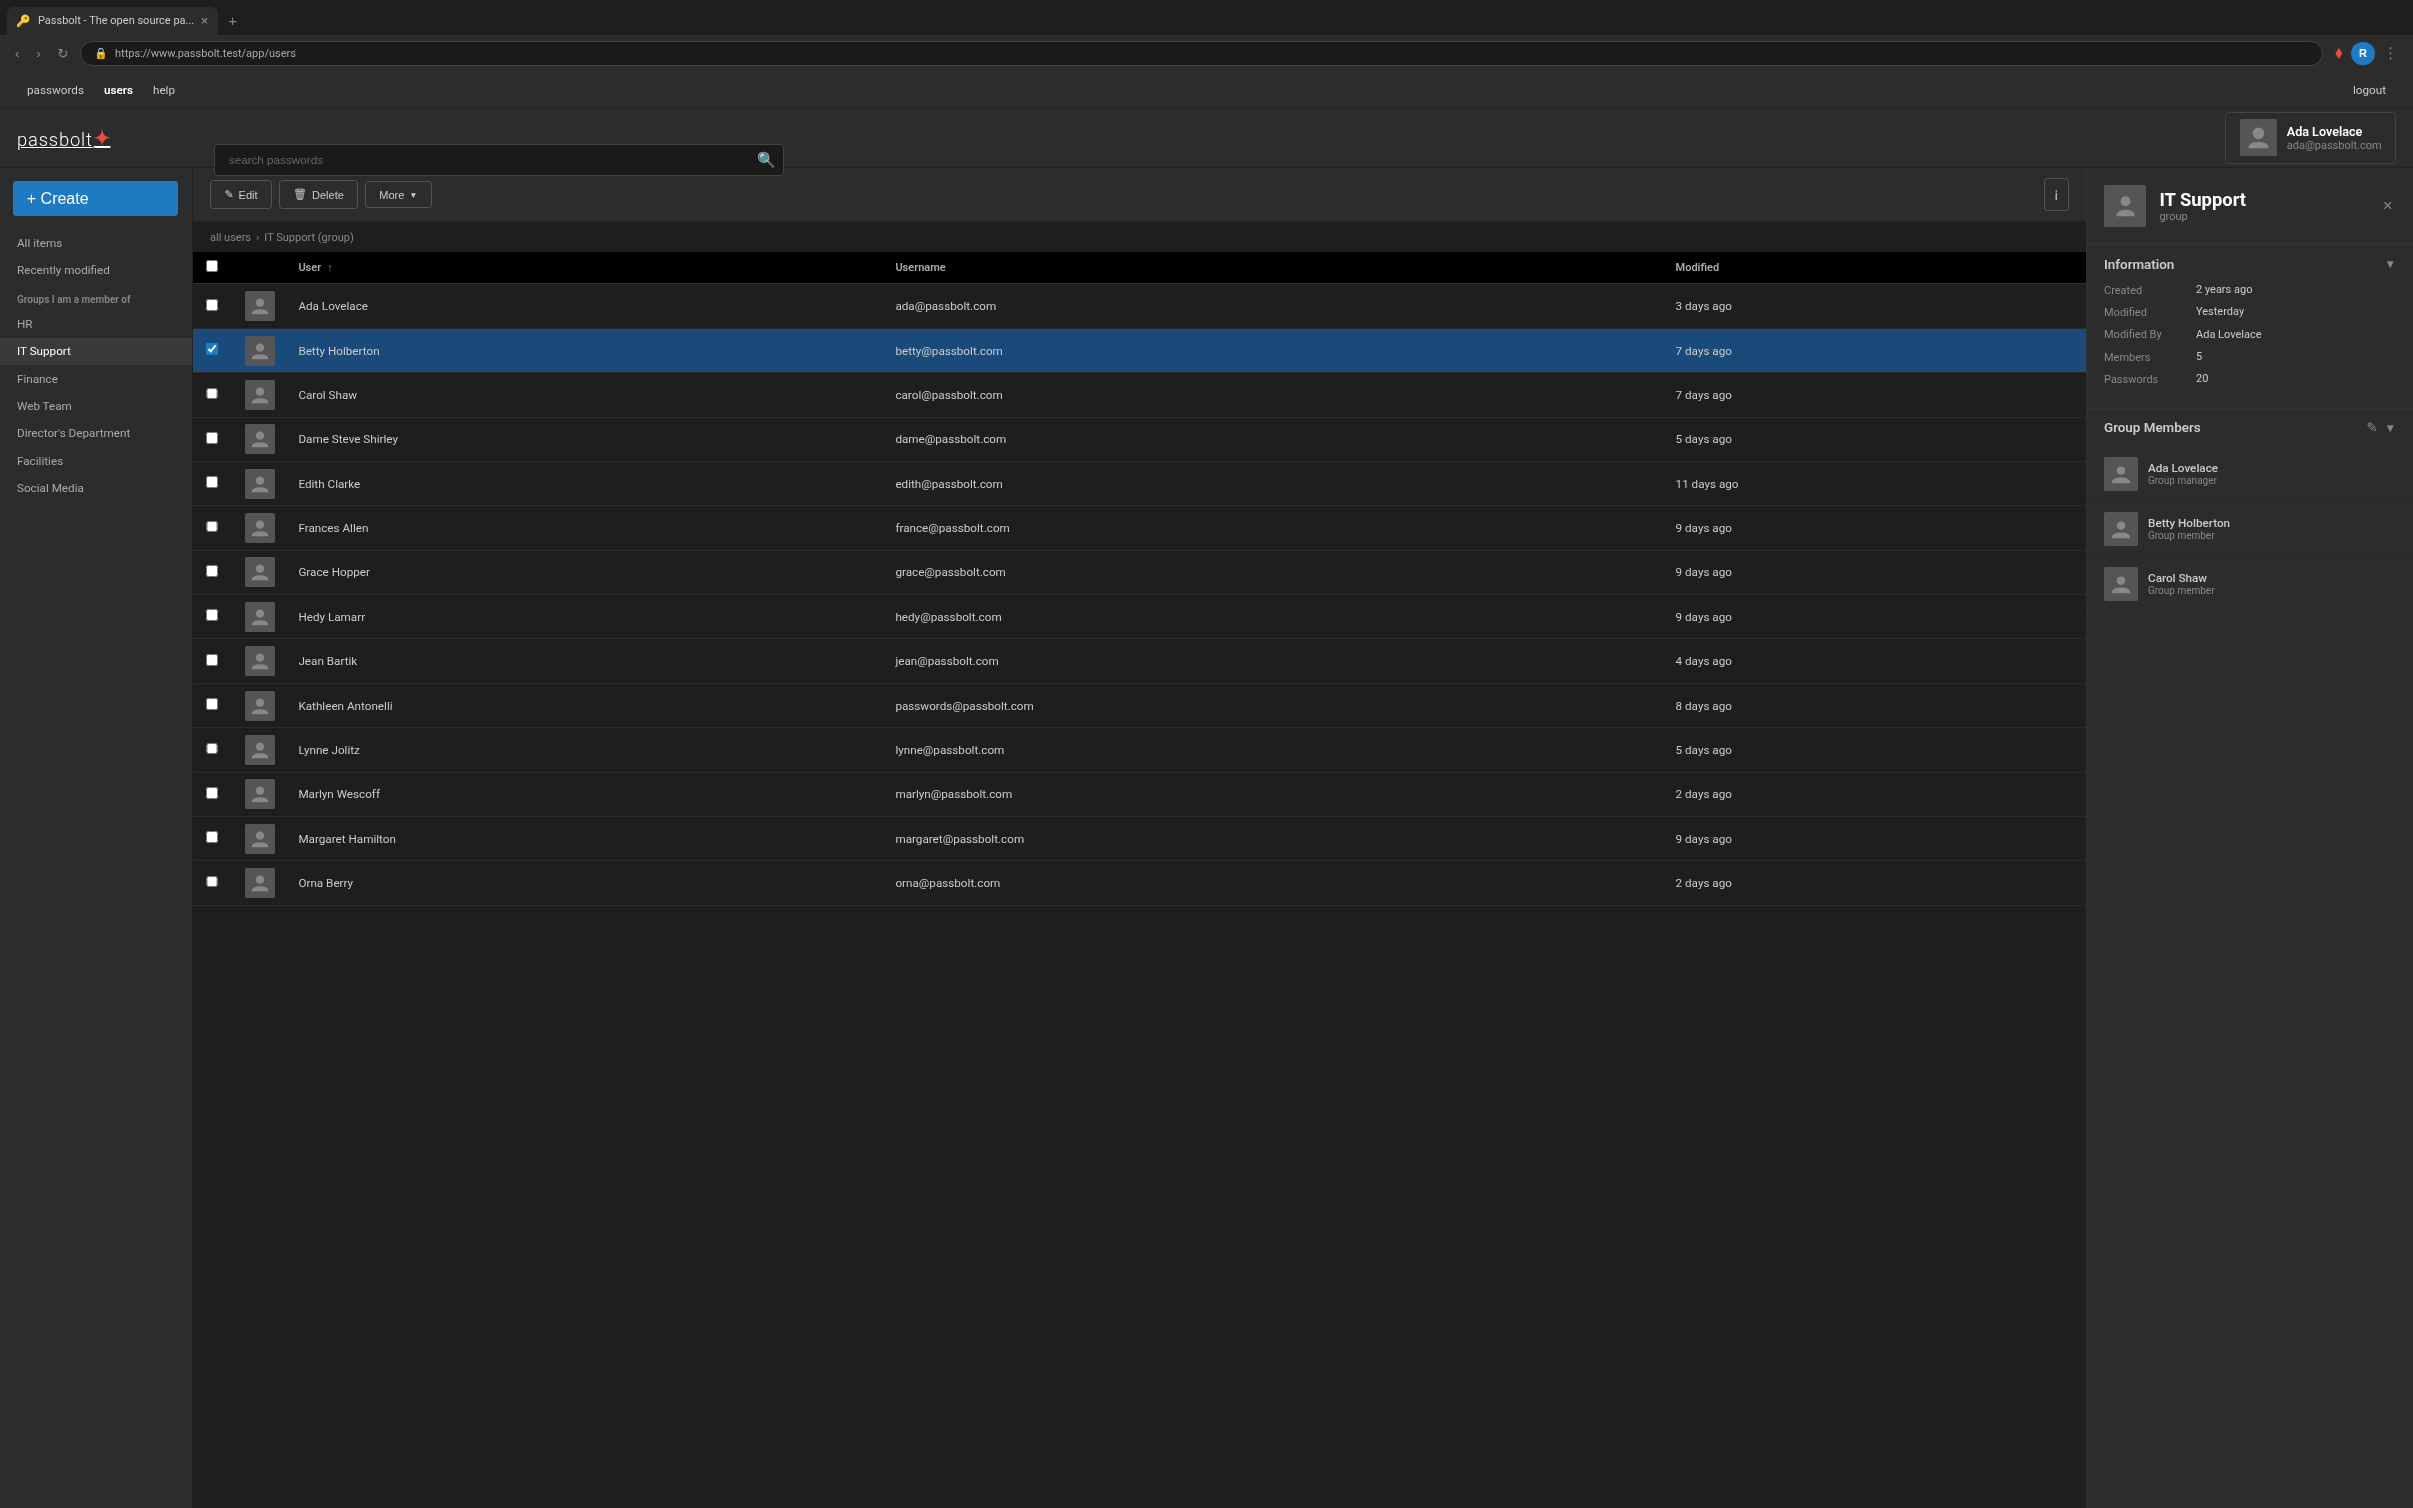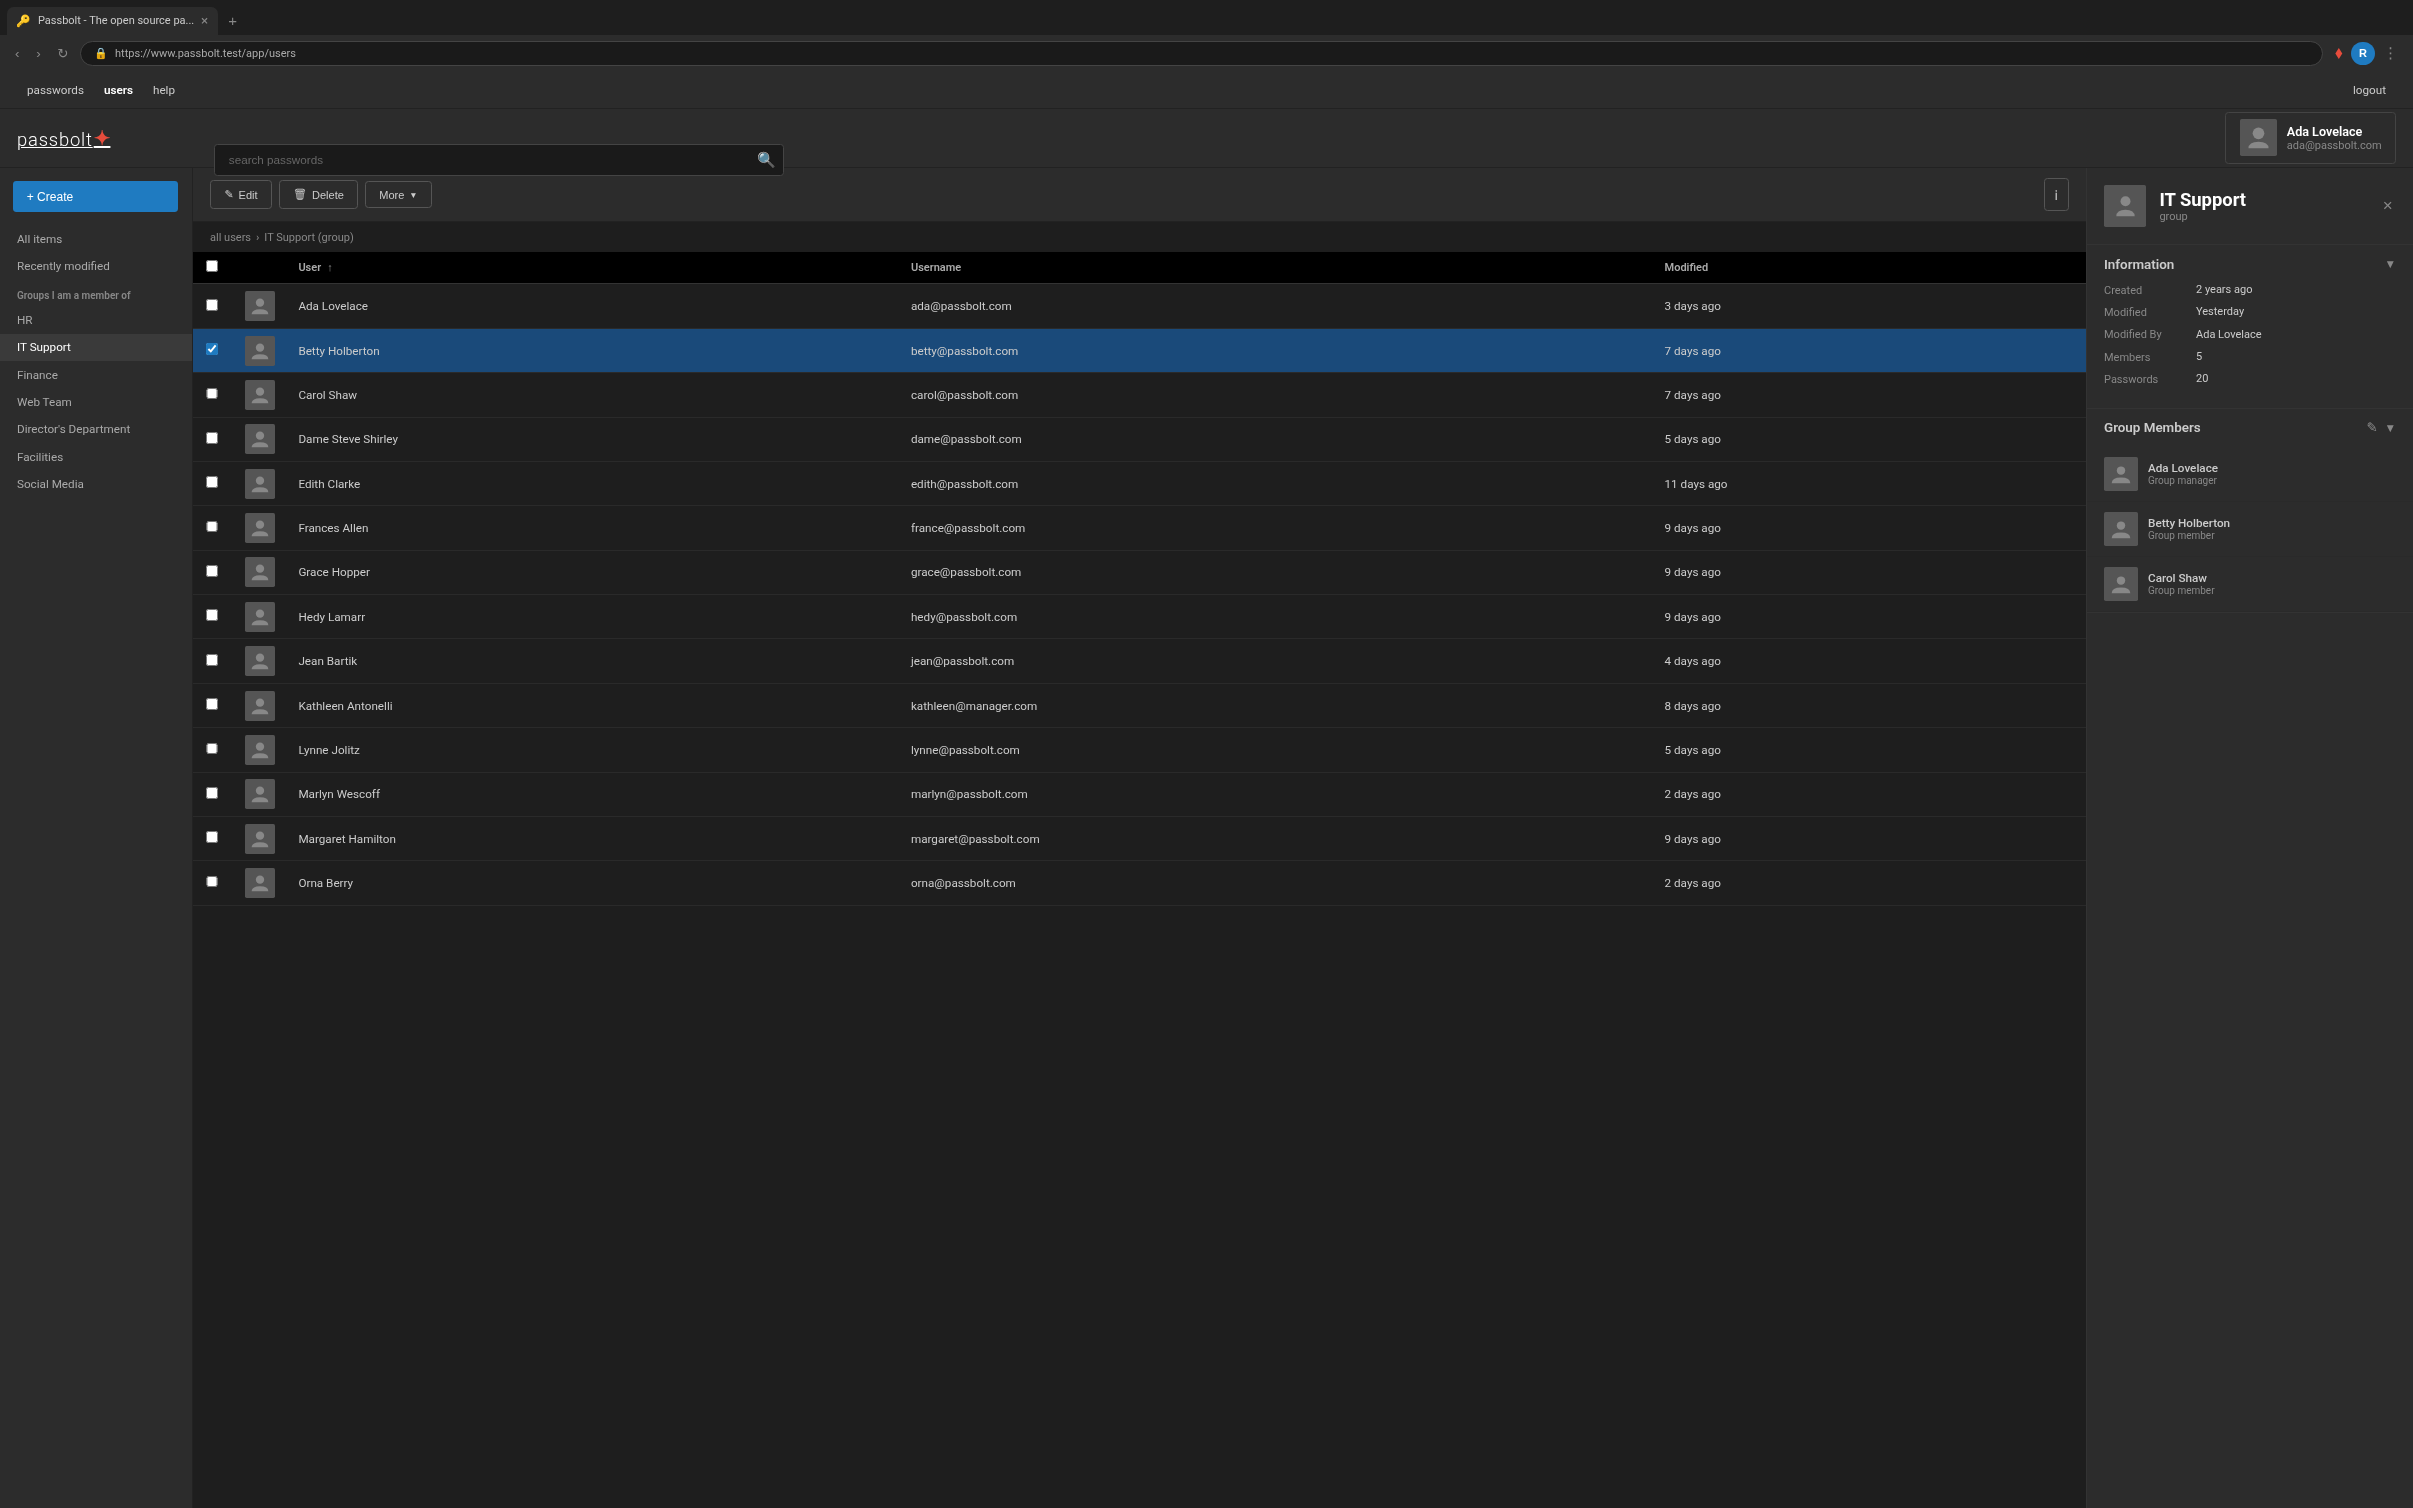--- a/index.html
+++ b/index.html
@@ -40,21 +40,21 @@
     .user-avatar-large { width: 37px; height: 37px; background: #555; border-radius: 1.7px; display: flex; align-items: center; justify-content: center; overflow: hidden; }
     .user-details { display: flex; flex-direction: column; }
     .user-name { color: #fff; font-size: 12.6px; font-weight: 600; }
     .user-email { color: #888; font-size: 11px; }
 
     
     .content { display: flex; flex: 1; overflow: hidden; }
 
     
     .sidebar { width: 193px; background: #2c2c2c; border-right: 0.8px solid #222; padding: 13.4px 0; overflow-y: auto; flex-shrink: 0; }
-    .create-btn { margin: 0 13.4px 13.4px; background: #1f7bc1; color: #fff; border: none; border-radius: 3.4px; padding: 8.4px 13.4px; cursor: pointer; display: flex; align-items: center; gap: 6.7px; font-size: 12px; width: calc(100% - 27px); }
+    .create-btn { margin: 0 13.4px 13.4px; background: #1f7bc1; color: #fff; border: none; border-radius: 3.4px; padding: 8.4px 13.4px; cursor: pointer; display: flex; align-items: center; gap: 6.7px; font-size: 16px; width: calc(100% - 27px); }
     .sidebar-item { padding: 6.7px 17px; color: #aaa; cursor: pointer; font-size: 11.7px; white-space: nowrap; overflow: hidden; text-overflow: ellipsis; }
     .sidebar-item.active { color: #fff; background: #3a3a3a; }
     .sidebar-section-title { padding: 10px 17px 5px; color: #888; font-size: 10px; font-weight: 600; text-transform: none; }
 
     
     .main { flex: 1; display: flex; flex-direction: column; overflow: hidden; background: #1e1e1e; }
 
     
     .toolbar { display: flex; align-items: center; padding: 10px 17px; gap: 6.7px; background: #2c2c2c; border-bottom: 0.8px solid #222; }
     .toolbar-btn { background: #2c2c2c; border: 0.8px solid #555; color: #ccc; padding: 6.7px 13.4px; border-radius: 3.4px; cursor: pointer; display: flex; align-items: center; gap: 5px; font-size: 11px; }
@@ -343,21 +343,21 @@
       <td><input type="checkbox" style=""></td>
       <td class="avatar-cell">
         <div class="row-avatar">
           <svg width="20" height="20" viewBox="0 0 24 24">
                       <circle cx="12" cy="8" r="5" fill="#888"></circle>
                       <path d="M2 22 Q2 16 12 16 Q22 16 22 22" fill="#888"></path>
                     </svg>
         </div>
       </td>
       <td>Kathleen Antonelli</td>
-      <td>kathleen@manager.com</td>
+      <td>passwords@passbolt.com</td>
       <td>8 days ago</td>
     </tr>
               <tr>
       <td><input type="checkbox" style=""></td>
       <td class="avatar-cell">
         <div class="row-avatar">
           <svg width="20" height="20" viewBox="0 0 24 24">
                       <circle cx="12" cy="8" r="5" fill="#888"></circle>
                       <path d="M2 22 Q2 16 12 16 Q22 16 22 22" fill="#888"></path>
                     </svg>

